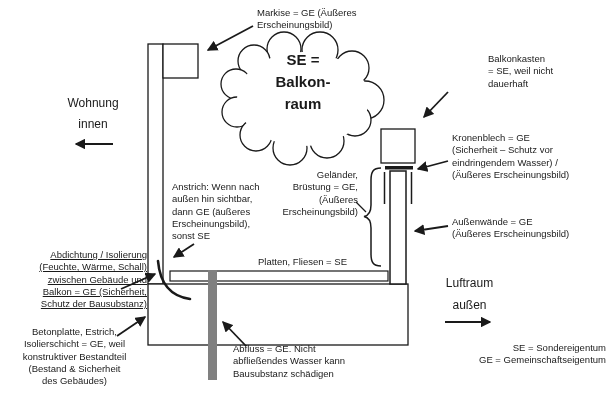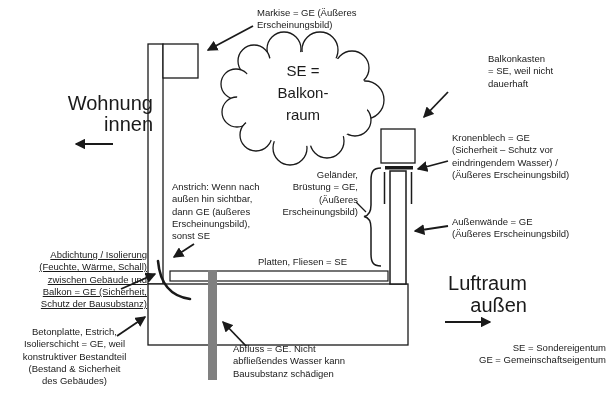--- a/index.html
+++ b/index.html
@@ -7,21 +7,21 @@
     position:relative;width:613px;height:413px;background:#fff;
     font-family:"Liberation Sans",sans-serif;color:#1a1a1a;overflow:hidden;border-radius:14px;
   }
   .lineart{position:absolute;left:0;top:0;width:613px;height:413px;}
   .lbl{
     position:absolute;font-size:9.5px;line-height:12.3px;
     white-space:pre-line;color:#1a1a1a;
   }
   .lbl.right{text-align:right;}
   .lbl.center{text-align:center;}
-  .big{font-size:20px;line-height:21px;text-align:right;white-space:pre-line;}
+  .big{font-size:12px;line-height:21px;text-align:center;white-space:pre-line;}
   .cloudtxt{font-size:15px;line-height:22px;text-align:center;white-space:pre-line;}
 </style>
 </head>
 <body>
 
 <div class="canvas">
 
   <svg class="lineart" viewBox="0 0 613 413" xmlns="http://www.w3.org/2000/svg">
     <defs>
       <marker id="ah" viewBox="0 0 6 6" markerWidth="6" markerHeight="6" refX="5.2" refY="3" orient="auto">
@@ -77,21 +77,21 @@
       <line x1="121" y1="289" x2="155" y2="274" marker-end="url(#ah)"></line>
       <line x1="117" y1="336" x2="145" y2="317" marker-end="url(#ah)"></line>
       <line x1="246" y1="346" x2="223" y2="322" marker-end="url(#ah)"></line>
       <line x1="445" y1="322" x2="490" y2="322" marker-end="url(#ah)"></line>
     </g>
   </svg>
 
   <div class="lbl" style="left:257px;top:7px;width:130px;">Markise = GE (Äußeres
 Erscheinungsbild)</div>
 
-  <div class="cloudtxt" style="position:absolute;left:245px;top:60px;width:116px;">SE =
+  <div class="cloudtxt" style="position:absolute;left:245px;top:49px;width:116px;font-weight:bold;">SE =
 Balkon-
 raum</div>
 
   <div class="lbl" style="left:472px;top:53px;width:110px;margin-left:16px;">Balkonkasten
 = SE, weil nicht
 dauerhaft</div>
 
   <div class="lbl" style="left:452px;top:132px;width:128px;">Kronenblech = GE
 (Sicherheit – Schutz vor
 eindringendem Wasser) /

